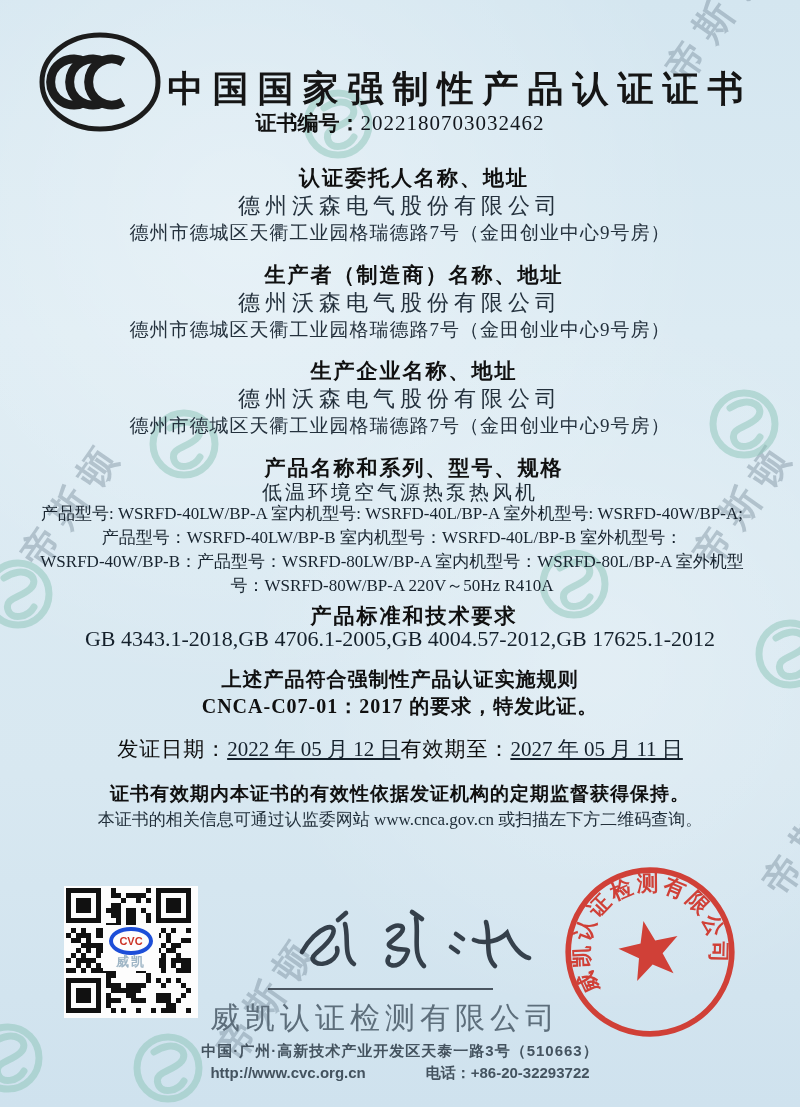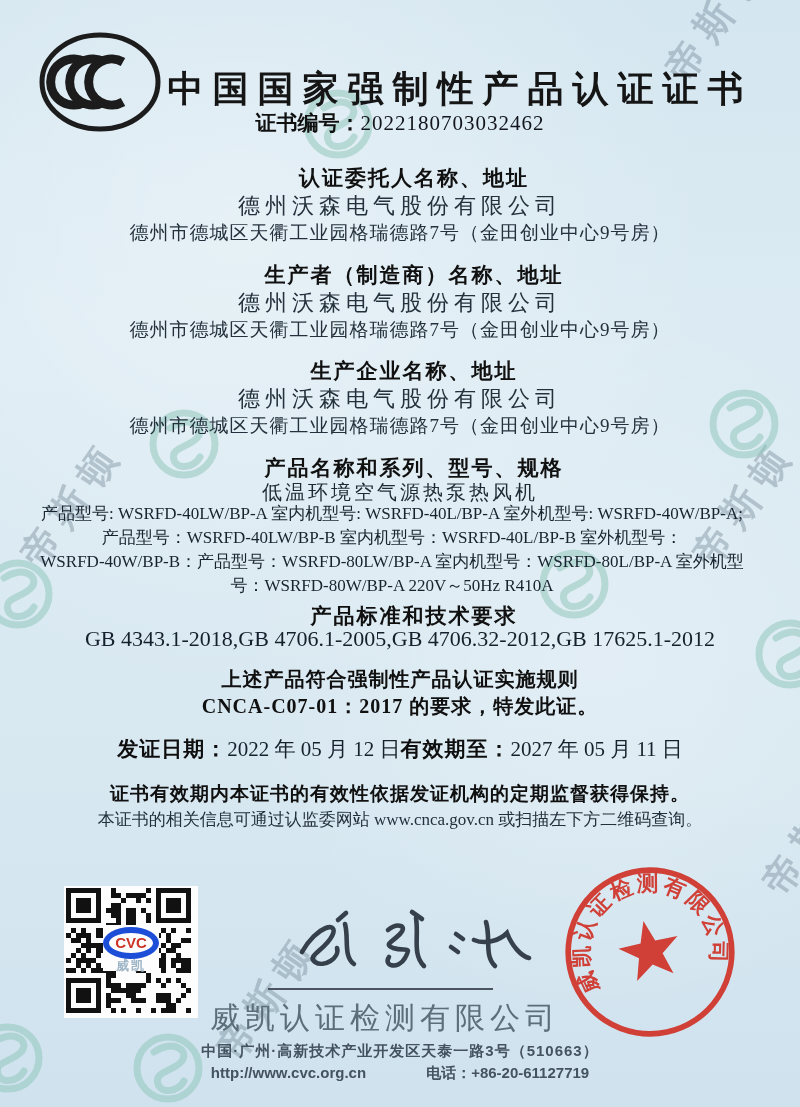--- a/index.html
+++ b/index.html
@@ -32,33 +32,33 @@
   .certno .val{font-family:"Liberation Serif",serif;color:#12161c;letter-spacing:1px;}
   
   .sec-h{font-weight:bold;font-size:21px;color:#101010;letter-spacing:2px;padding-left:28px;}
   .company{font-size:22px;color:#24313d;letter-spacing:5px;}
   .address{font-size:19px;color:#24313d;letter-spacing:1px;}
   .prod-name{font-size:20px;color:#1d2a35;letter-spacing:3px;}
   .models{font-size:17px;line-height:24px;color:#17232e;left:14px;right:30px;text-align:center;}
   .standards{font-size:22px;color:#14202b;}
   .stmt{font-weight:bold;font-size:20px;color:#101010;letter-spacing:1px;}
   .dates{top:735px;font-size:21px;}
-  .dates b{font-weight:bold;color:#0e0e0e;letter-spacing:1px;}
-  .dates span.v{color:#15212c;}
+  .dates b{font-weight:normal;color:#0e0e0e;letter-spacing:1px;}
+  .dates span.v{color:#15212c;text-decoration:underline;}
   .notice1{top:781px;font-weight:bold;font-size:19px;color:#101010;letter-spacing:1px;}
   .notice2{top:808px;font-size:17px;color:#22303b;}
   
   .qr-wrap{left:64px;top:886px;width:134px;height:132px;background:#f7fafc;}
   .qr-logo{
     position:absolute;left:50%;top:47%;transform:translate(-50%,-50%);
     width:56px;height:46px;background:#fdfdfd;text-align:center;
   }
   .qr-oval{
-    display:inline-block;margin-top:2px;padding:0 6px;border:6px solid #1d4ed8;border-radius:50%;
-    color:#cc3326;font-family:"Liberation Sans",sans-serif;font-weight:bold;font-size:15px;line-height:20px;
+    display:inline-block;margin-top:2px;padding:0 6px;border:4px solid #1d4ed8;border-radius:50%;
+    color:#cc3326;font-family:"Liberation Sans",sans-serif;font-weight:bold;font-size:11px;line-height:20px;
   }
   .qr-sub{font-size:13px;color:#9fb6c6;font-weight:bold;letter-spacing:2px;line-height:14px;}
   .sig-line{left:268px;top:988px;width:225px;height:2px;background:#4a5560;}
   .issuer{left:150px;top:998px;width:470px;text-align:center;
     font-size:30px;letter-spacing:5px;color:#5d6e7b;font-family:"Liberation Sans",sans-serif;}
   .f-addr{top:1042px;font-size:15px;font-weight:bold;color:#44535f;letter-spacing:1px;
     font-family:"Liberation Sans",sans-serif;}
   .f-contact{top:1064px;font-size:15px;font-weight:bold;color:#44535f;
     font-family:"Liberation Sans",sans-serif;}
   .f-contact .gap{display:inline-block;width:60px;}
@@ -137,21 +137,21 @@
   <div class="abs ctr sec-h" style="top:454px;">产品名称和系列、型号、规格</div>
   <div class="abs ctr prod-name" style="top:479px;">低温环境空气源热泵热风机</div>
   <div class="abs models" style="top:502px;">
     <div>产品型号: WSRFD-40LW/BP-A 室内机型号: WSRFD-40L/BP-A 室外机型号: WSRFD-40W/BP-A;</div>
     <div>产品型号：WSRFD-40LW/BP-B 室内机型号：WSRFD-40L/BP-B 室外机型号：</div>
     <div>WSRFD-40W/BP-B：产品型号：WSRFD-80LW/BP-A 室内机型号：WSRFD-80L/BP-A 室外机型</div>
     <div>号：WSRFD-80W/BP-A 220V～50Hz R410A</div>
   </div>
 
   <div class="abs ctr sec-h" style="top:602px;">产品标准和技术要求</div>
-  <div class="abs ctr standards" style="top:626px;">GB 4343.1-2018,GB 4706.1-2005,GB 4706.32-2012,GB 17625.1-2012</div>
+  <div class="abs ctr standards" style="top:626px;">GB 4343.1-2018,GB 4706.1-2005,GB 4004.57-2012,GB 17625.1-2012</div>
 
   <div class="abs ctr stmt" style="top:666px;">上述产品符合强制性产品认证实施规则</div>
   <div class="abs ctr stmt" style="top:693px;">CNCA-C07-01：2017 的要求，特发此证。</div>
 
   <div class="abs ctr dates">
     <b>发证日期：</b><span class="v">2022 年 05 月 12 日</span><b>有效期至：</b><span class="v">2027 年 05 月 11 日</span>
   </div>
 
   <div class="abs ctr notice1">证书有效期内本证书的有效性依据发证机构的定期监督获得保持。</div>
   <div class="abs ctr notice2">本证书的相关信息可通过认监委网站 www.cnca.gov.cn 或扫描左下方二维码查询。</div>
@@ -353,21 +353,21 @@
       <path d="M168 34 l7 5 M163 47 l7 5"></path>
       <path d="M198 22 C203 38 196 56 207 66"></path>
       <path d="M186 40 C198 45 212 40 219 33 C224 46 233 56 241 58"></path>
     </g>
   </svg>
   <div class="abs sig-line"></div>
 
   <div class="abs issuer">威凯认证检测有限公司</div>
   <div class="abs ctr f-addr">中国·广州·高新技术产业开发区天泰一路3号（510663）</div>
   <div class="abs ctr f-contact">
-    <span>http://www.cvc.org.cn</span><span class="gap"></span><span>电话：</span><span>+86-20-61127719</span>
+    <span>http://www.cvc.org.cn</span><span class="gap"></span><span>电话：</span><span>+86-20-32293722</span>
   </div>
 
   <svg class="abs seal" width="180" height="180" viewBox="0 0 176 176">
     <g transform="rotate(-12 88 88)">
       <circle cx="88" cy="88" r="80" fill="none" stroke="#d0342a" stroke-width="5.5"></circle>
       <polygon points="88,57 95.3,78 117.5,78.4 99.8,91.8 106.2,113.1 88,100.4 69.8,113.1 76.2,91.8 58.5,78.4 80.7,78" fill="#d0342a"></polygon>
       <path id="sealArc" d="M 33.6 113.4 A 60 60 0 1 1 142.4 113.4" fill="none"></path>
       <text font-size="21" fill="#d0342a" letter-spacing="3" font-family="Liberation Serif, serif" font-weight="bold">
         <textPath href="#sealArc" startOffset="50%" text-anchor="middle">威凯认证检测有限公司</textPath>
       </text>

